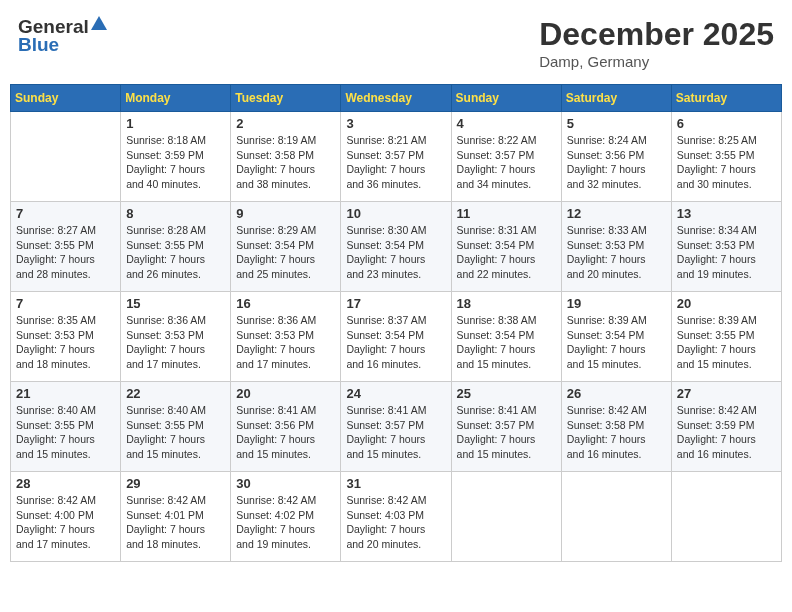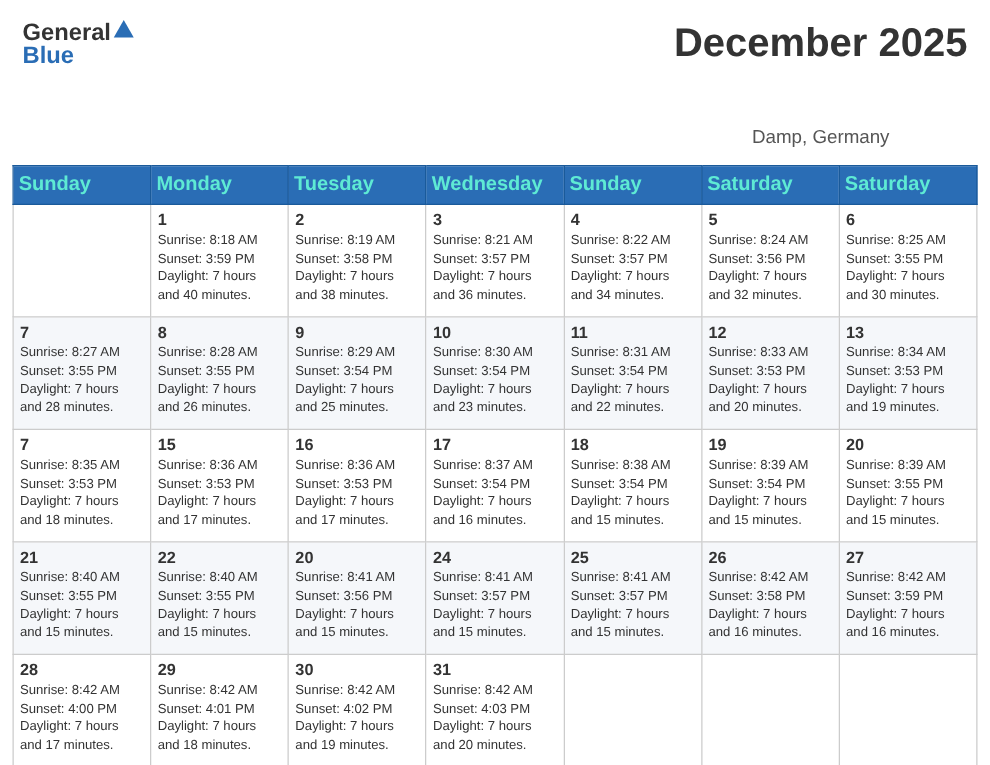--- a/index.html
+++ b/index.html
@@ -16,43 +16,42 @@
       align-items: flex-start;
       margin-bottom: 8px;
       padding: 6px 8px;
     }
     .logo {
       display: flex;
       flex-direction: column;
       align-items: flex-start;
     }
     .title-area {
-      text-align: center;
+      text-align: left;
     }
     .month-title {
       font-size: 32px;
       font-weight: bold;
       color: #333;
     }
     .location {
       font-size: 15px;
       color: #555;
-      margin-top: 48px;
     }
     .calendar {
       width: 100%;
       border-collapse: collapse;
       font-size: 11px;
     }
     .calendar th {
       background-color: #2a6db5;
-      color: #5eead4;
+      color: #fde047;
       padding: 6px 4px;
       text-align: left;
-      font-size: 16px;
+      font-size: 12px;
       border: 1px solid #1a5a9a;
     }
     .calendar td {
       border: 1px solid #ccc;
       vertical-align: top;
       padding: 4px 5px;
       width: 14.28%;
       min-height: 80px;
       height: 90px;
     }

